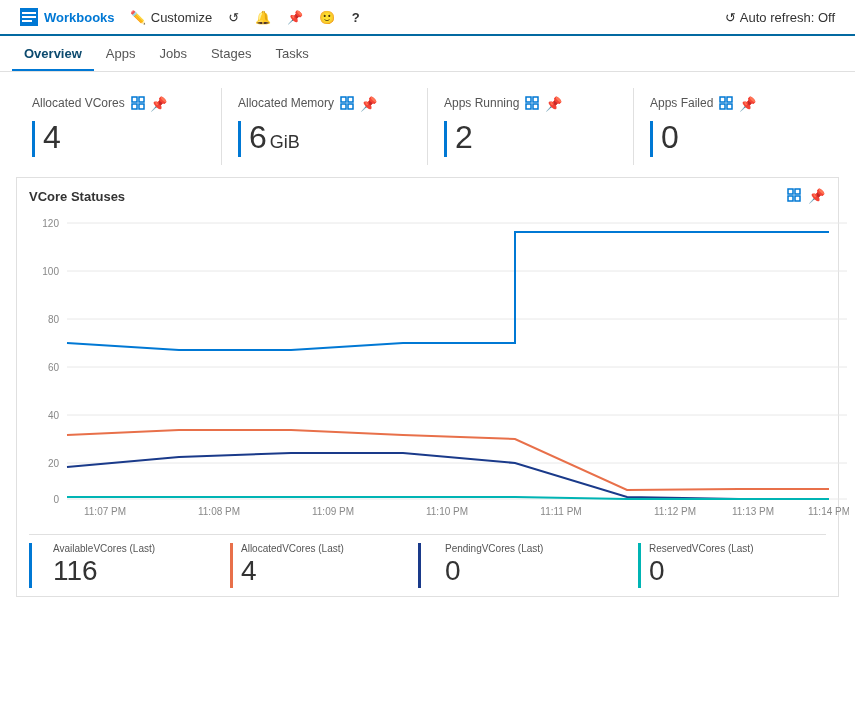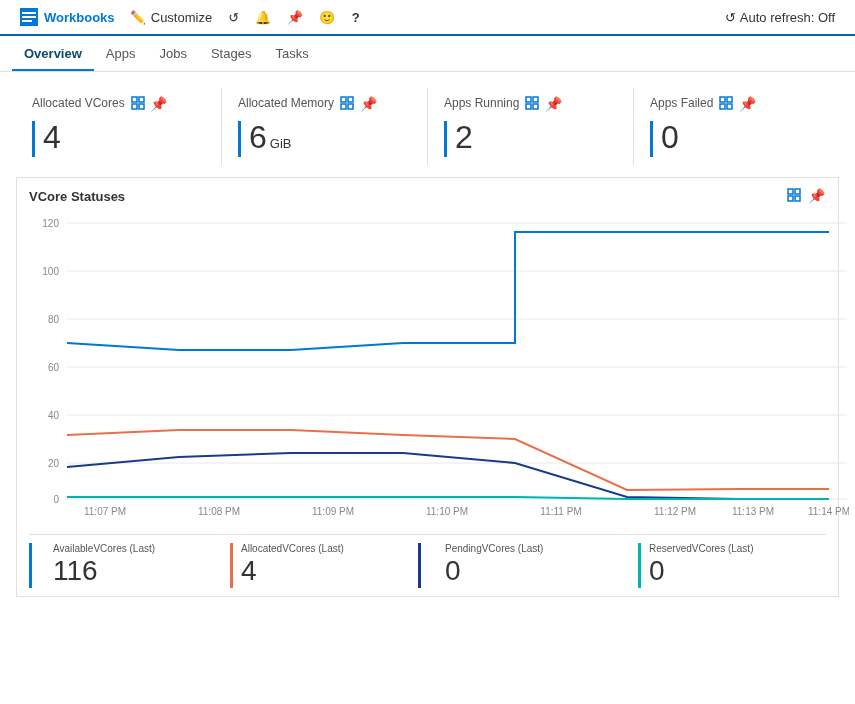--- a/index.html
+++ b/index.html
@@ -109,21 +109,21 @@
       margin-right: 8px;
       align-self: center;
     }
     .metric-value {
       font-size: 32px;
       font-weight: 300;
       color: #333;
       line-height: 1;
     }
     .metric-unit {
-      font-size: 13px;
+      font-size: 18px;
       color: #333;
       margin-left: 3px;
     }
 
     
     .chart-section {
       border: 1px solid #e0e0e0;
       margin-top: 12px;
       padding: 10px 12px 8px 12px;
     }

